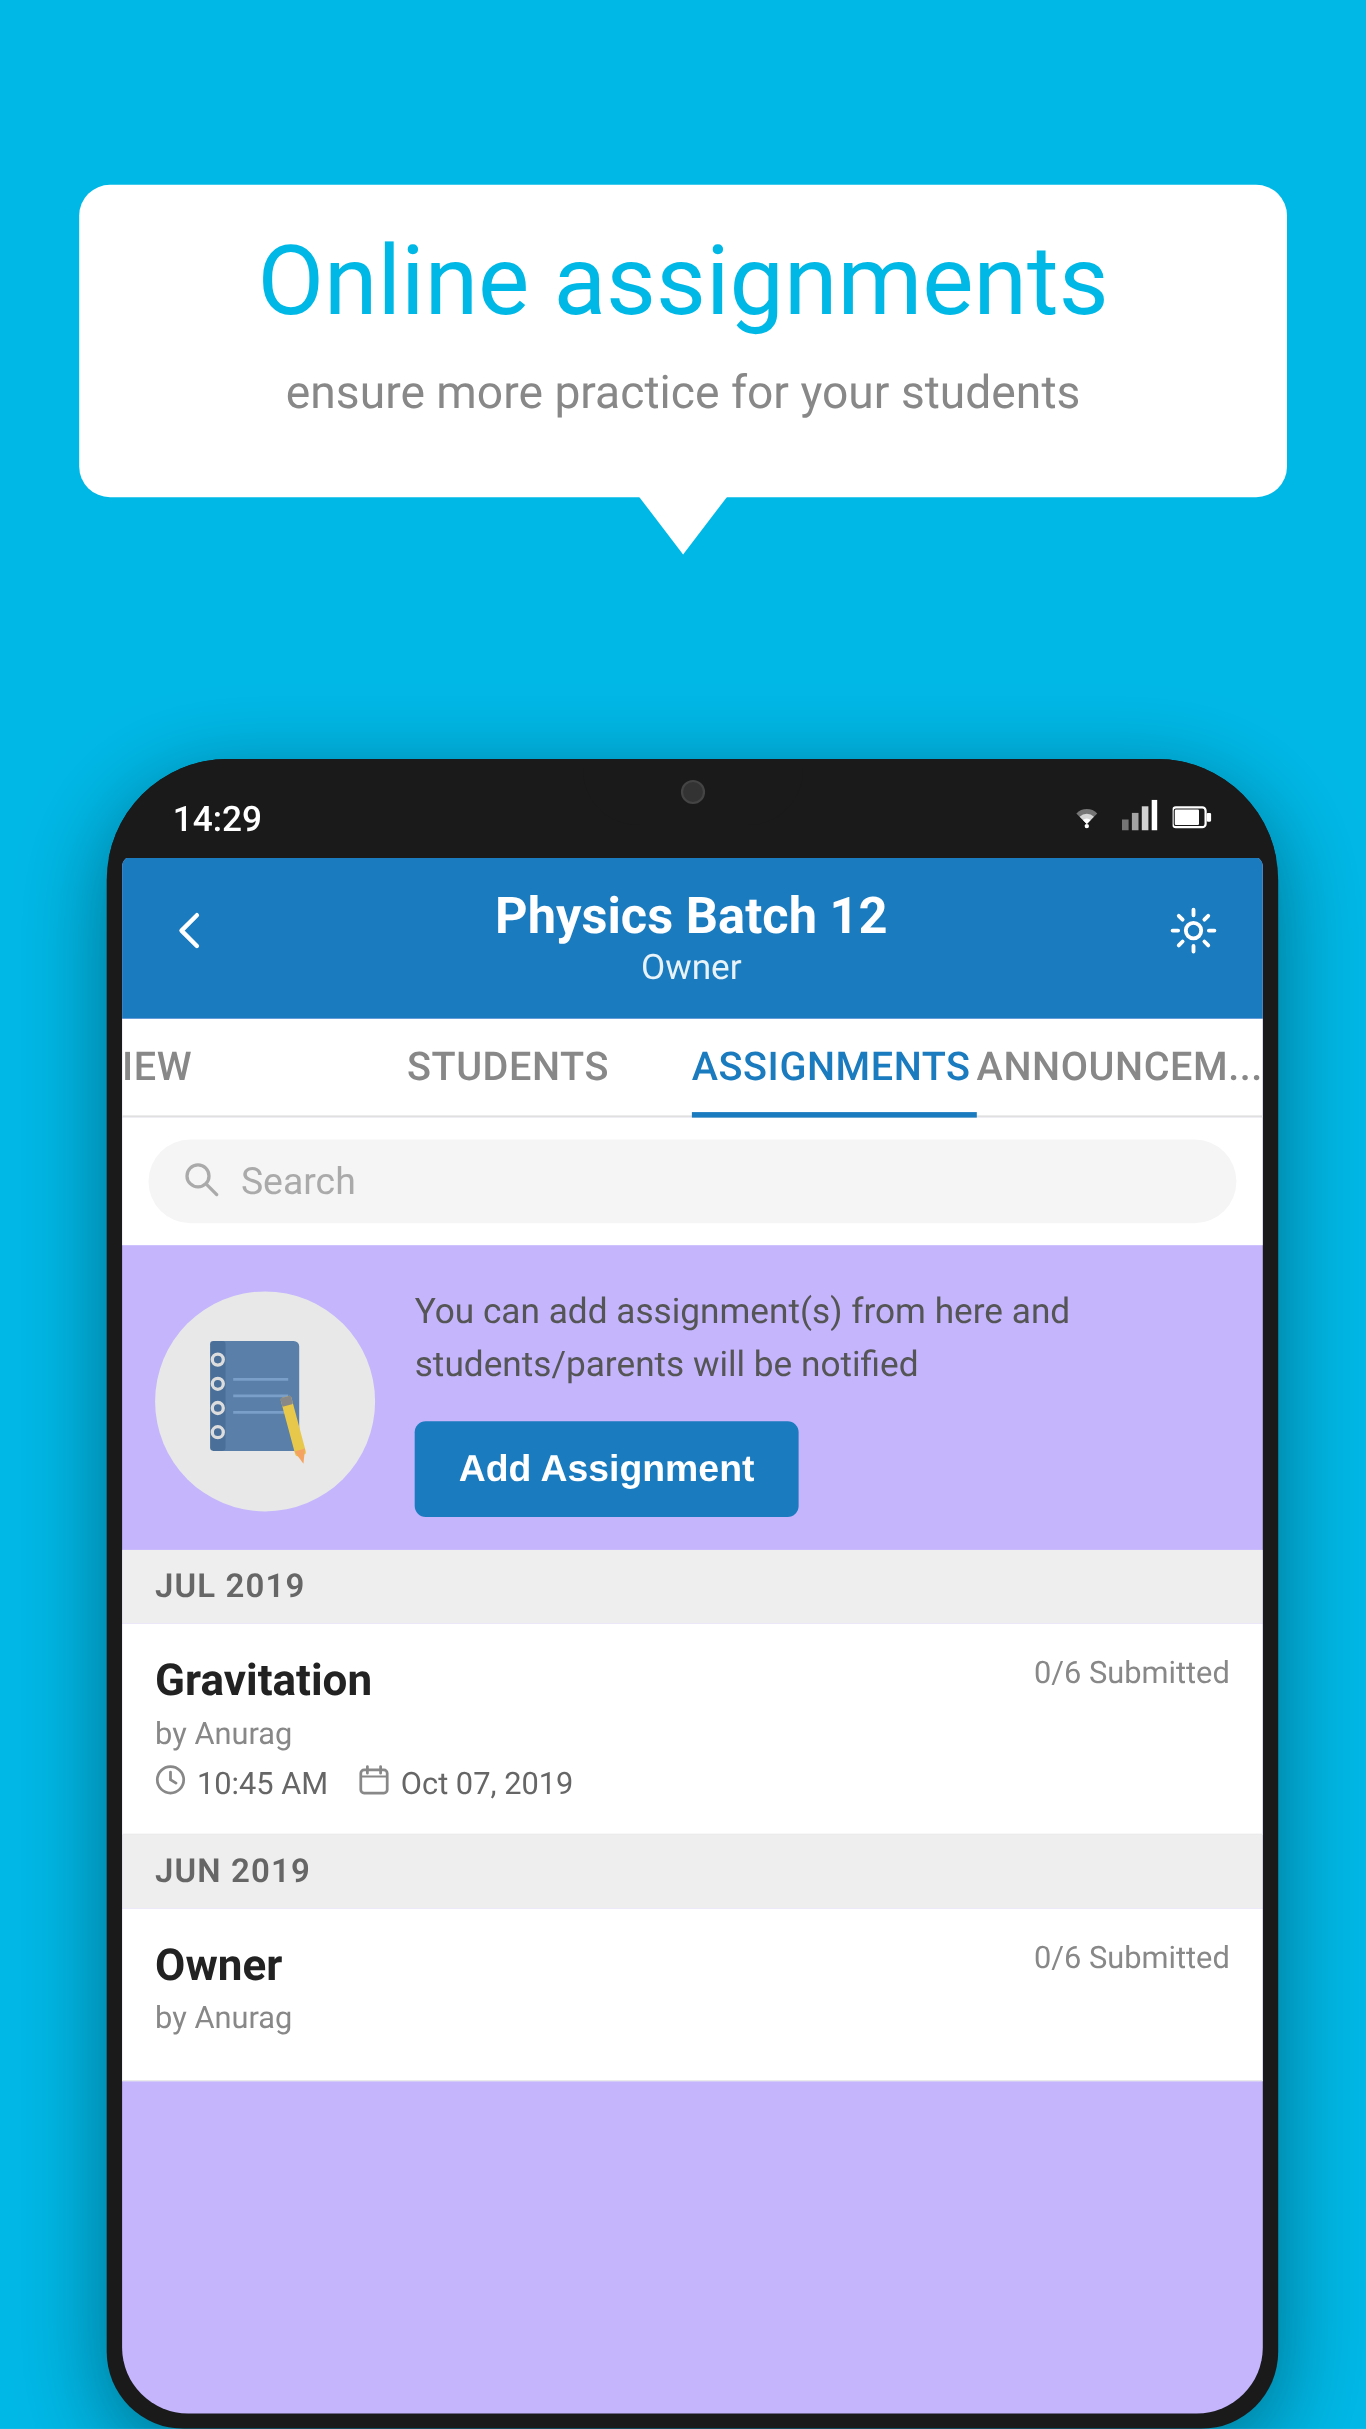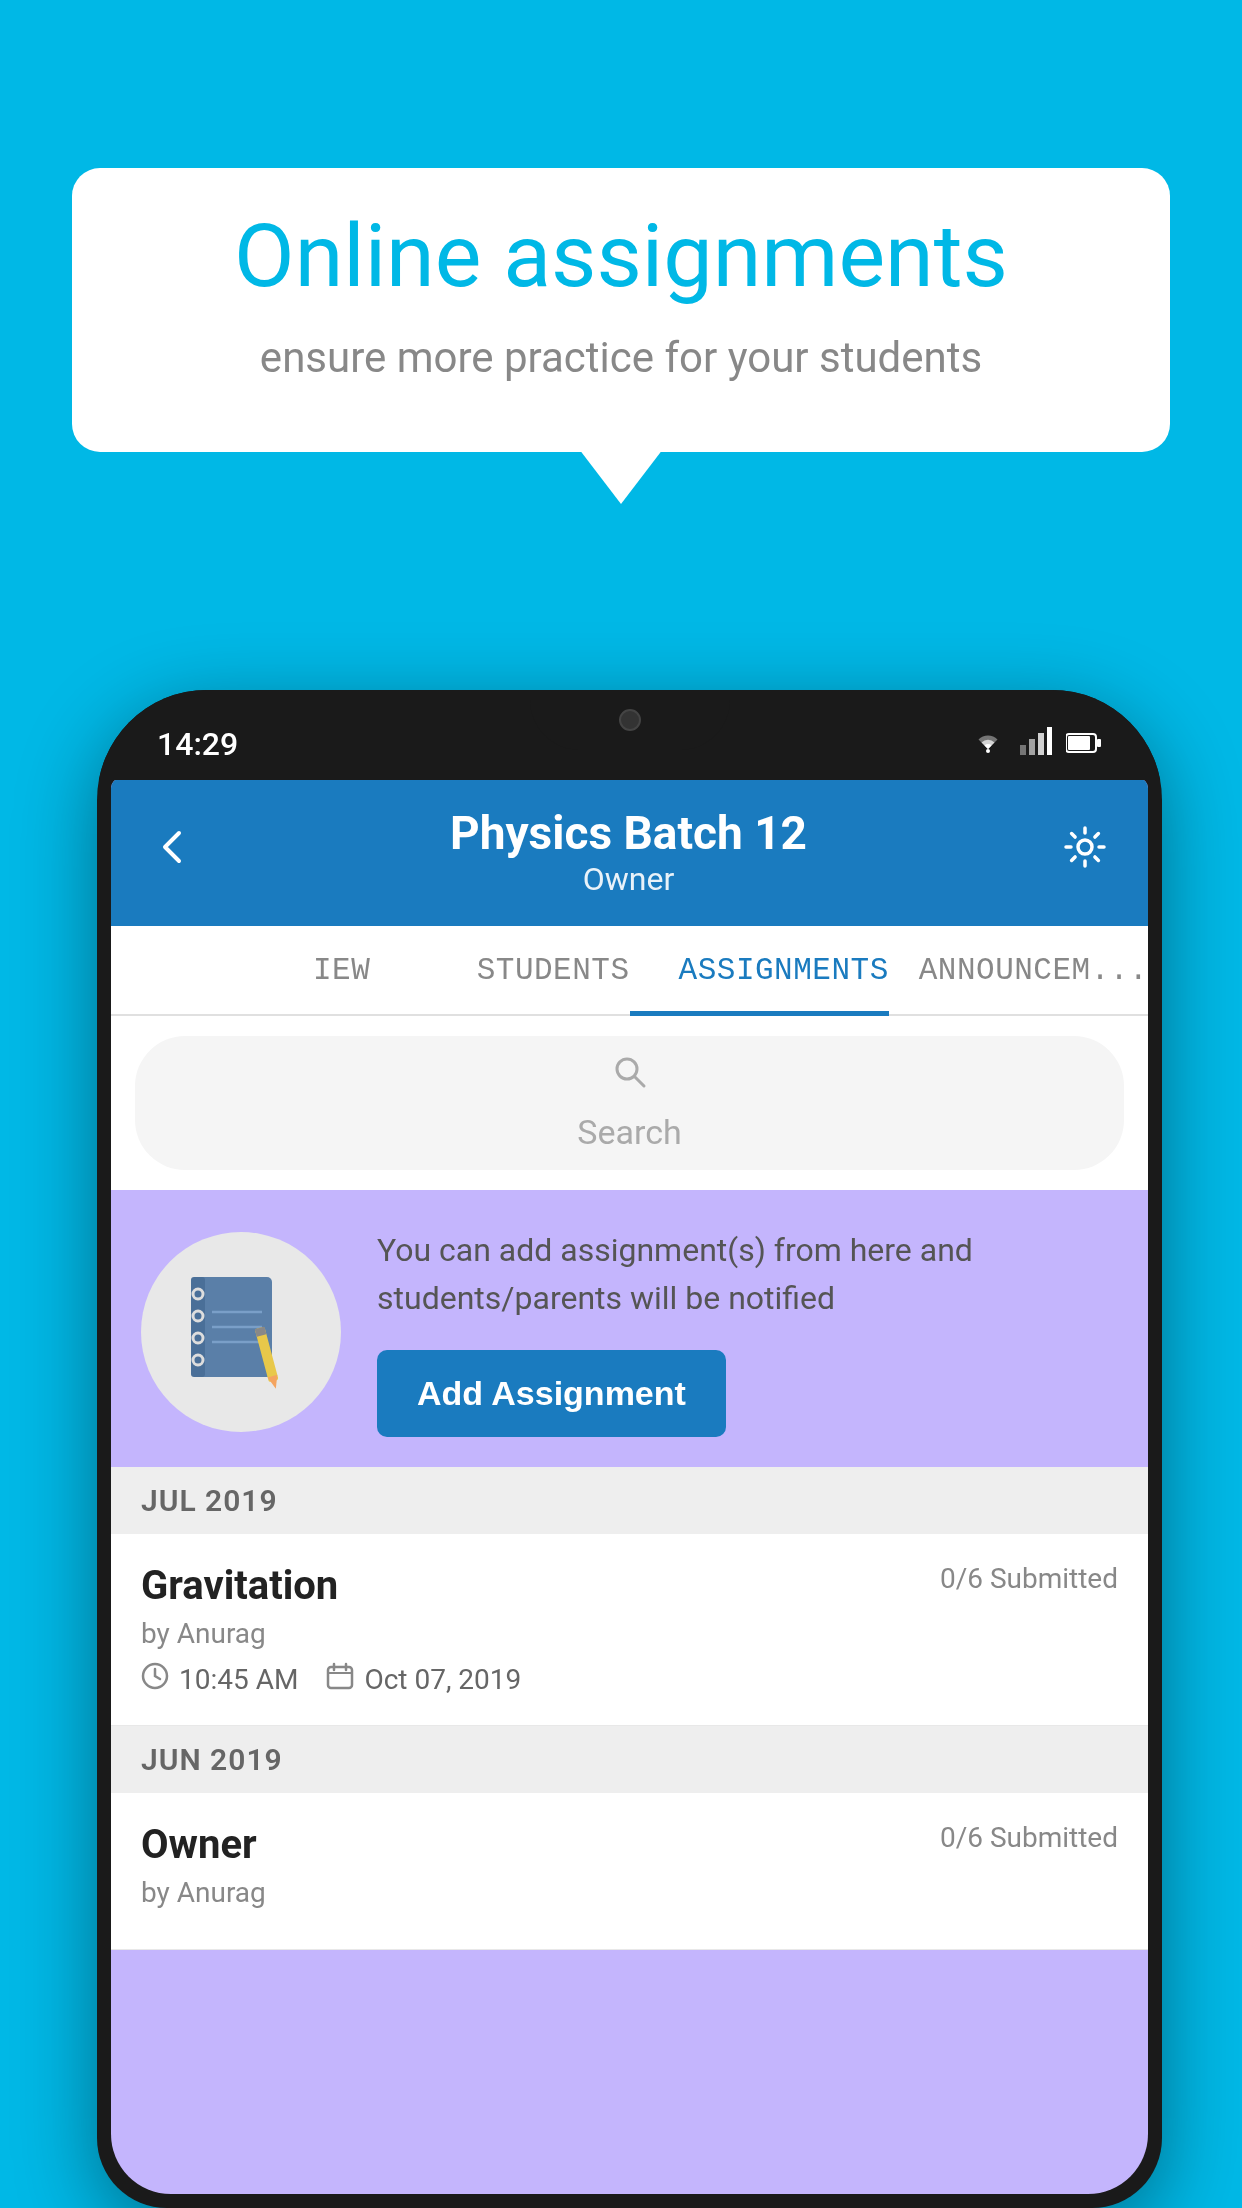--- a/index.html
+++ b/index.html
@@ -160,29 +160,28 @@
     .tabs-bar {
       display: flex;
       border-bottom: 2px solid #e0e0e0;
       background: white;
       height: 90px;
     }
     .tab-item {
       flex: 1;
       display: flex;
       align-items: center;
-      justify-content: flex-end;
-      font-size: 31px;
+      justify-content: flex-start;
+      font-size: 36px;
       color: #888;
       font-weight: 500;
       letter-spacing: 0.5px;
       cursor: pointer;
       text-transform: uppercase;
       position: relative;
-      font-family: Liberation Mono, monospace;
     }
     .tab-item.active {
       color: #1a7bbf;
     }
     .tab-item.active::after {
       content: '';
       position: absolute;
       bottom: -2px;
       left: 0;
       right: 0;
@@ -195,21 +194,20 @@
       padding: 20px 24px;
       background: white;
     }
     .search-bar {
       display: flex;
       align-items: center;
       background: #f5f5f5;
       border-radius: 50px;
       padding: 18px 30px;
       gap: 18px;
-      flex-direction: column;
     }
     .search-placeholder {
       font-size: 34px;
       color: #aaa;
     }
 
     
     .empty-state {
       display: flex;
       align-items: center;

